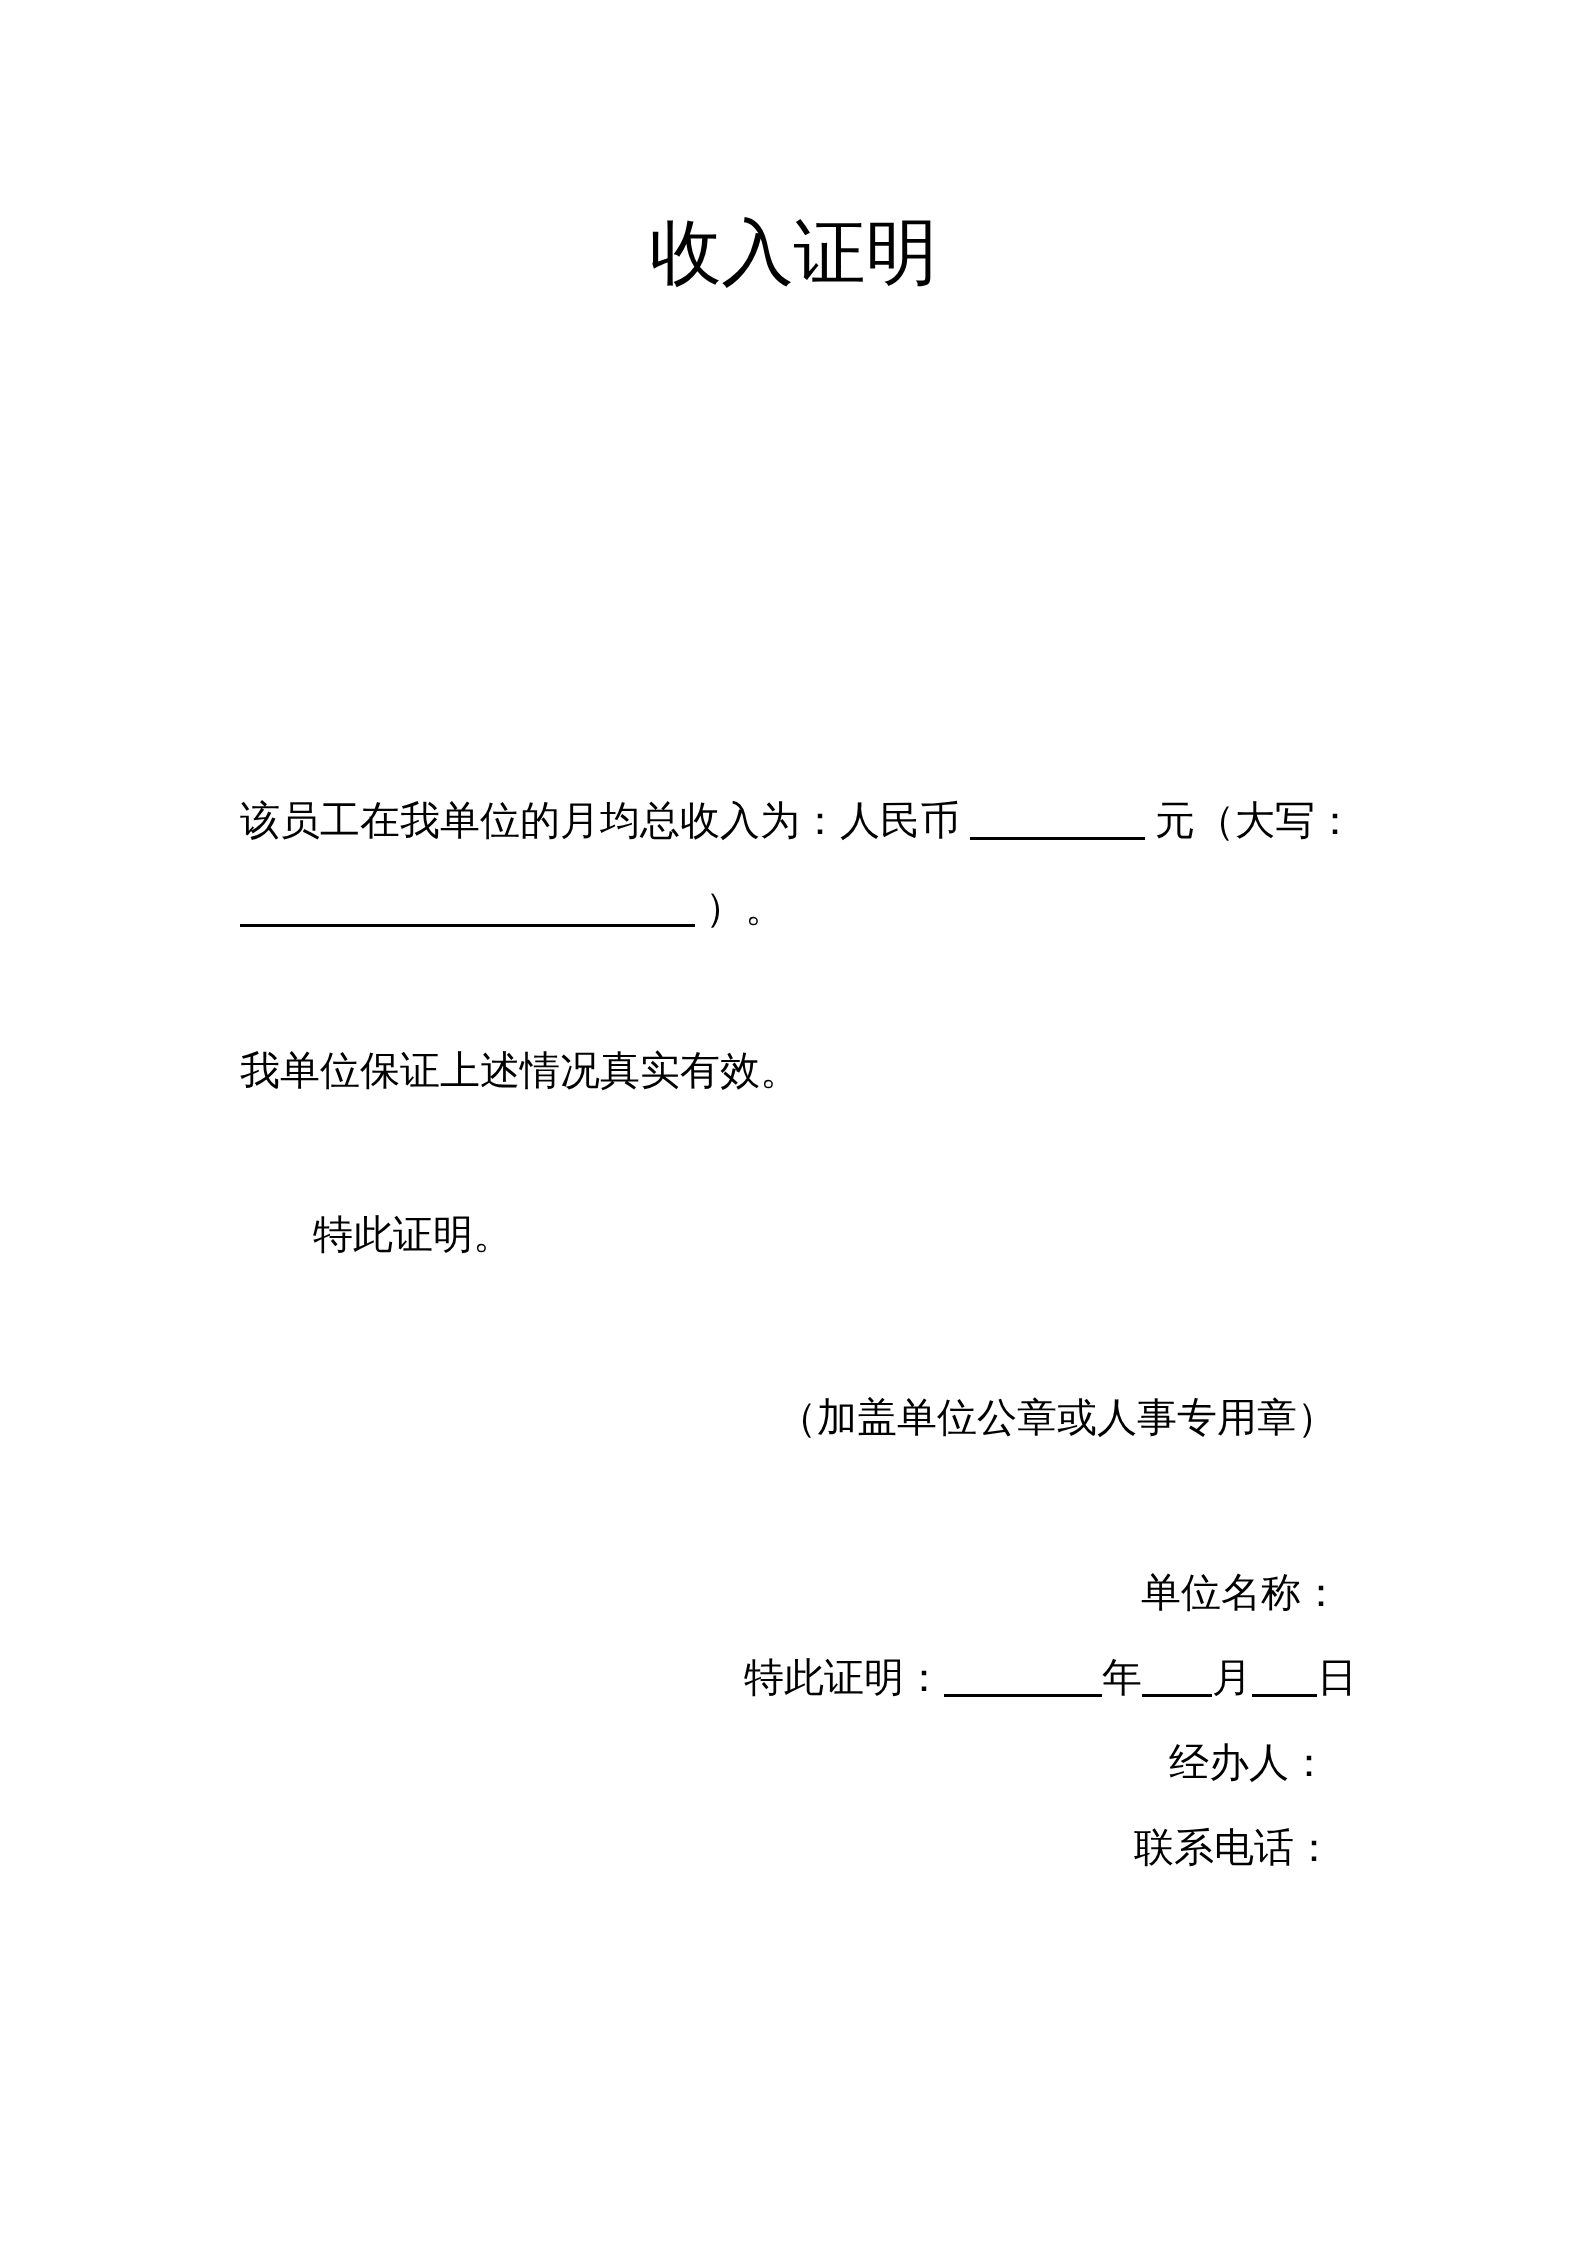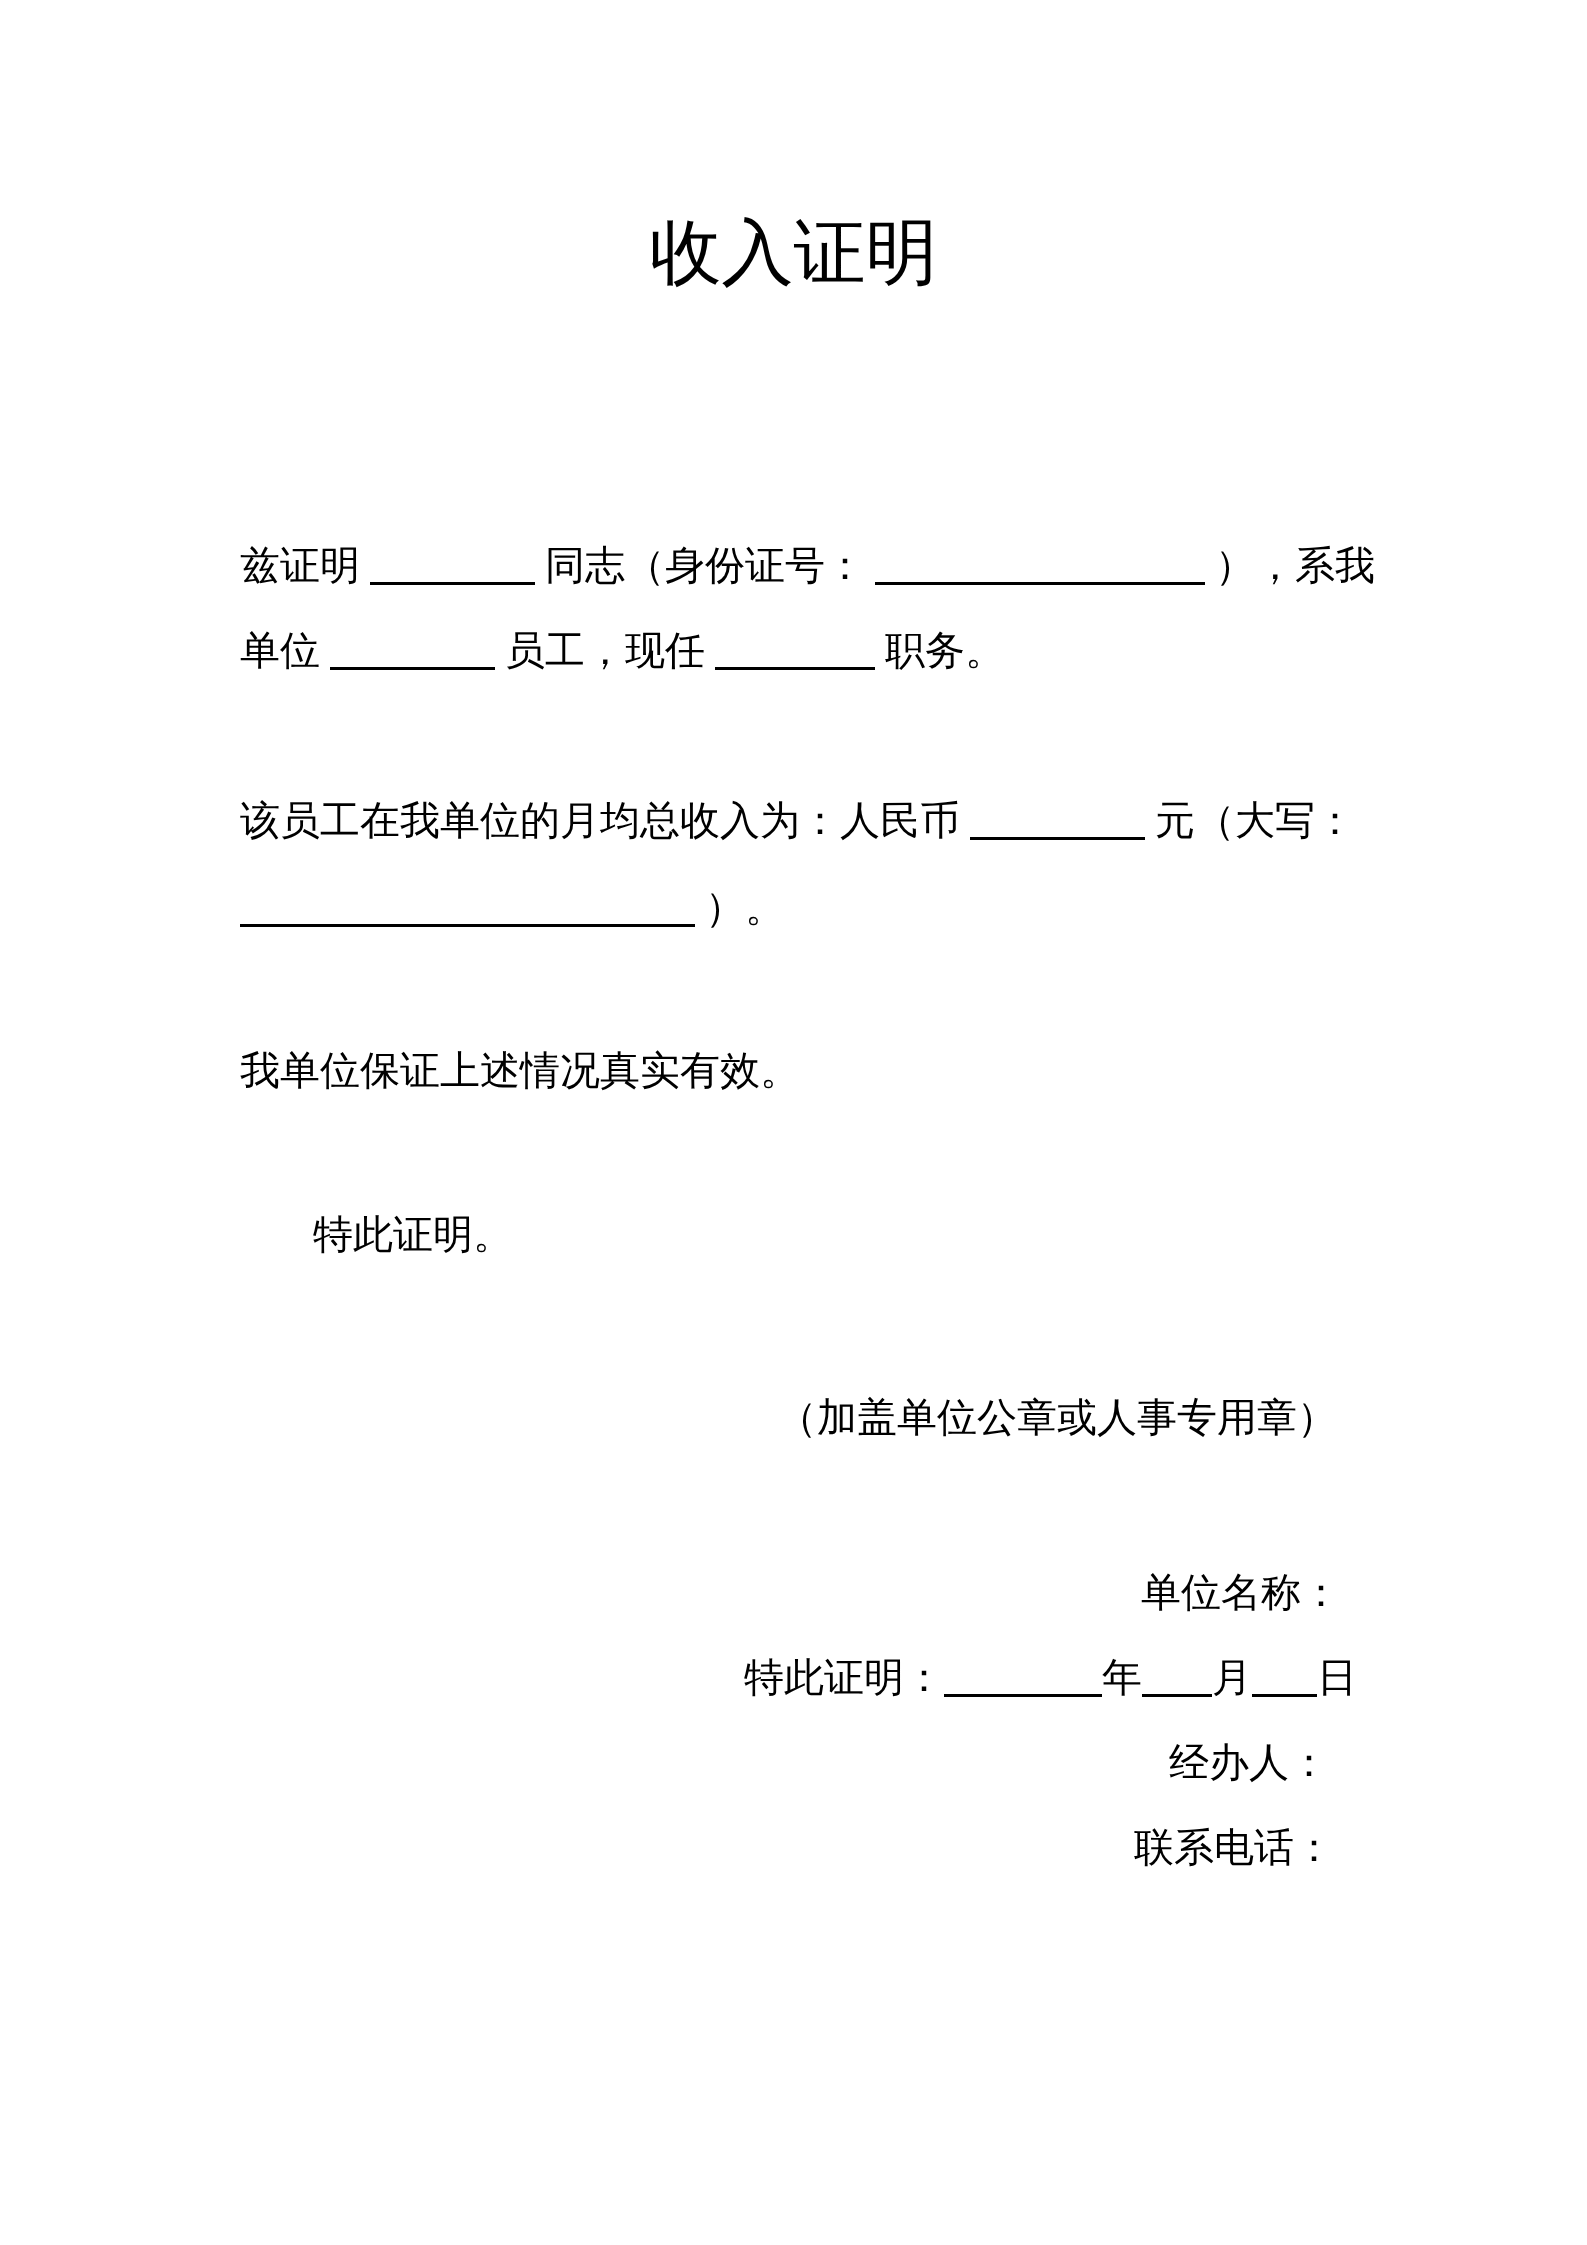--- a/index.html
+++ b/index.html
@@ -65,27 +65,21 @@
   .w70  { width: 70px; }
   .w65  { width: 65px; }
 </style>
 </head>
 <body>
 
 <div class="page">
 
   <div class="doc-title">收入证明</div>
 
-  <div class="line" style="top:542px;">
-    <span>兹证明</span><span class="blank w165"></span><span>同志（身份证号：</span><span class="blank w330"></span><span>），系我</span>
-  </div>
 
-  <div class="line" style="top:627px;">
-    <span>单位</span><span class="blank w165"></span><span>员工，现任</span><span class="blank w160"></span><span>职务。</span>
-  </div>
 
   <div class="line" style="top:797px;text-align:right;">
     <span>该员工在我单位的月均总收入为：人民币</span><span class="blank w175"></span><span>元（大写：</span>
   </div>
 
   <div class="line" style="top:884px;">
     <span class="blank w455 nml"></span><span>）。</span>
   </div>
 
   <div class="line" style="top:1047px;">

